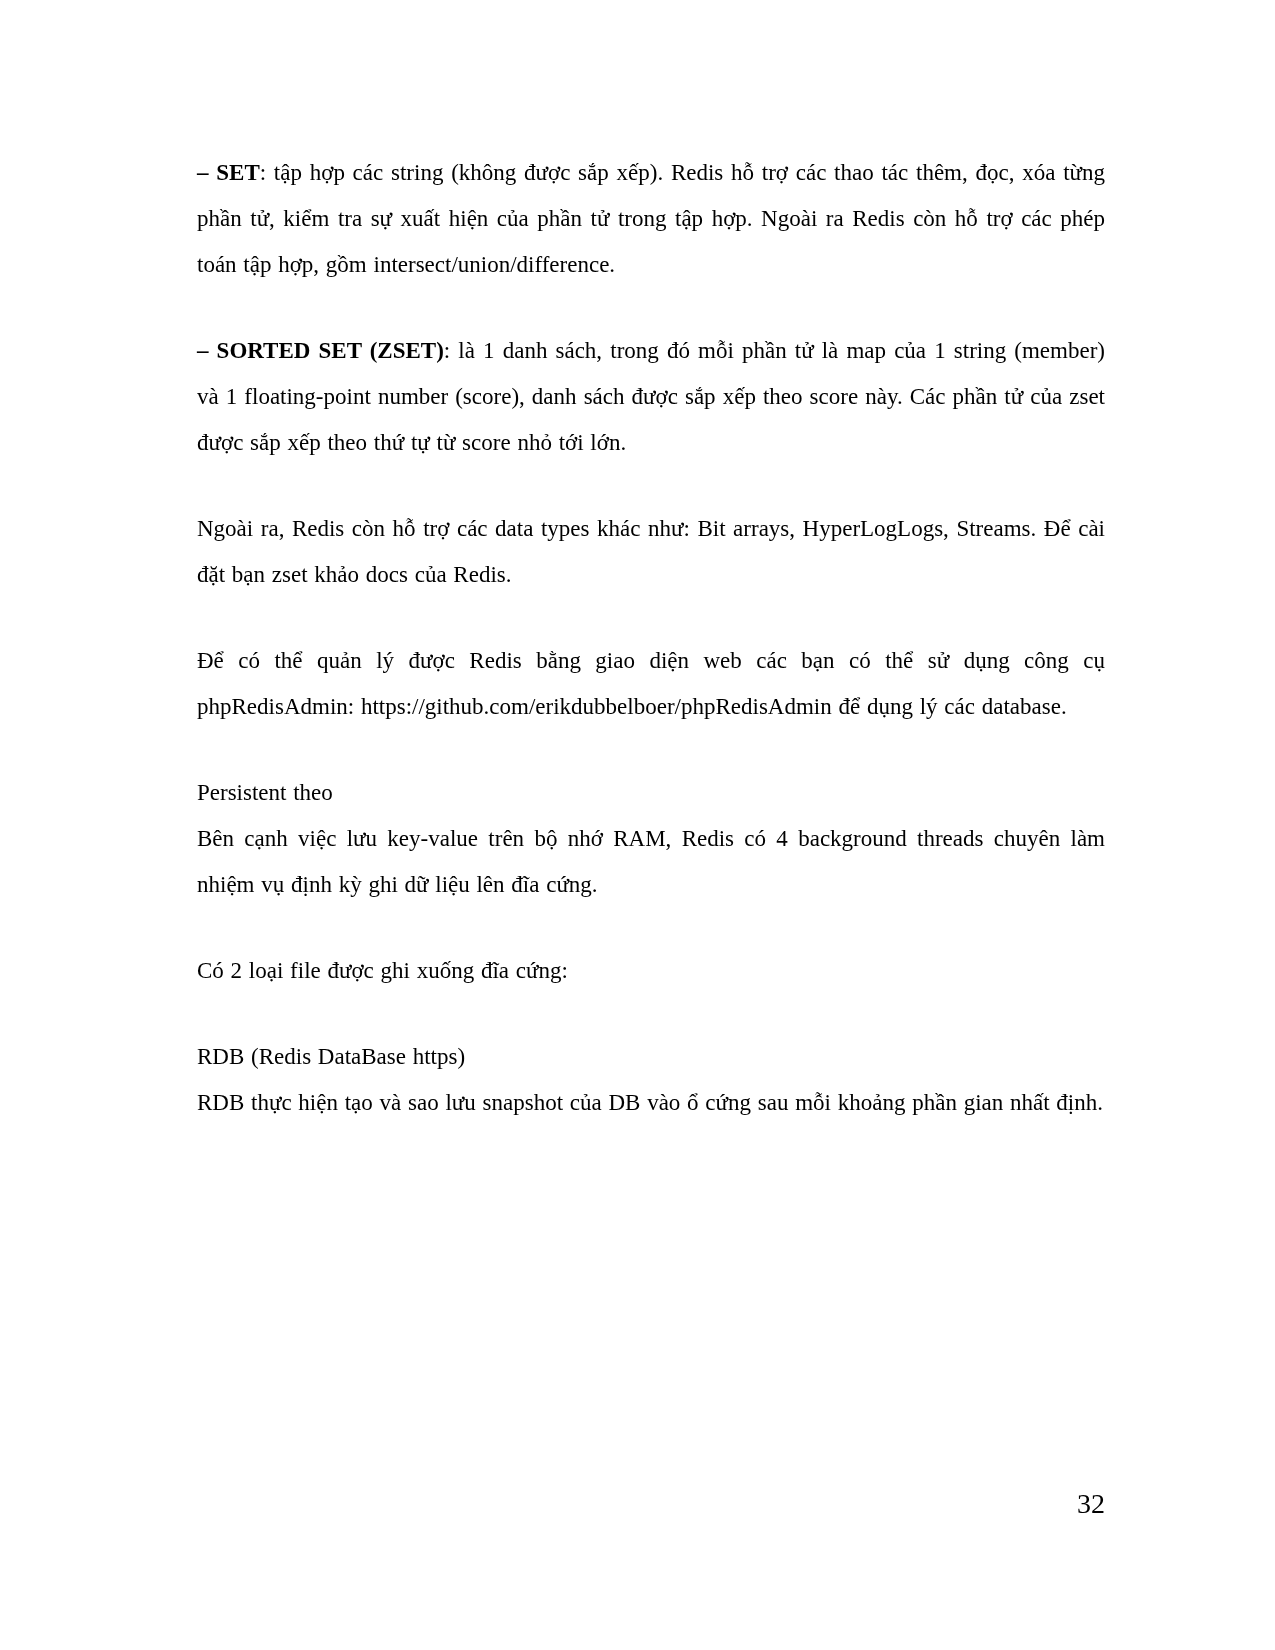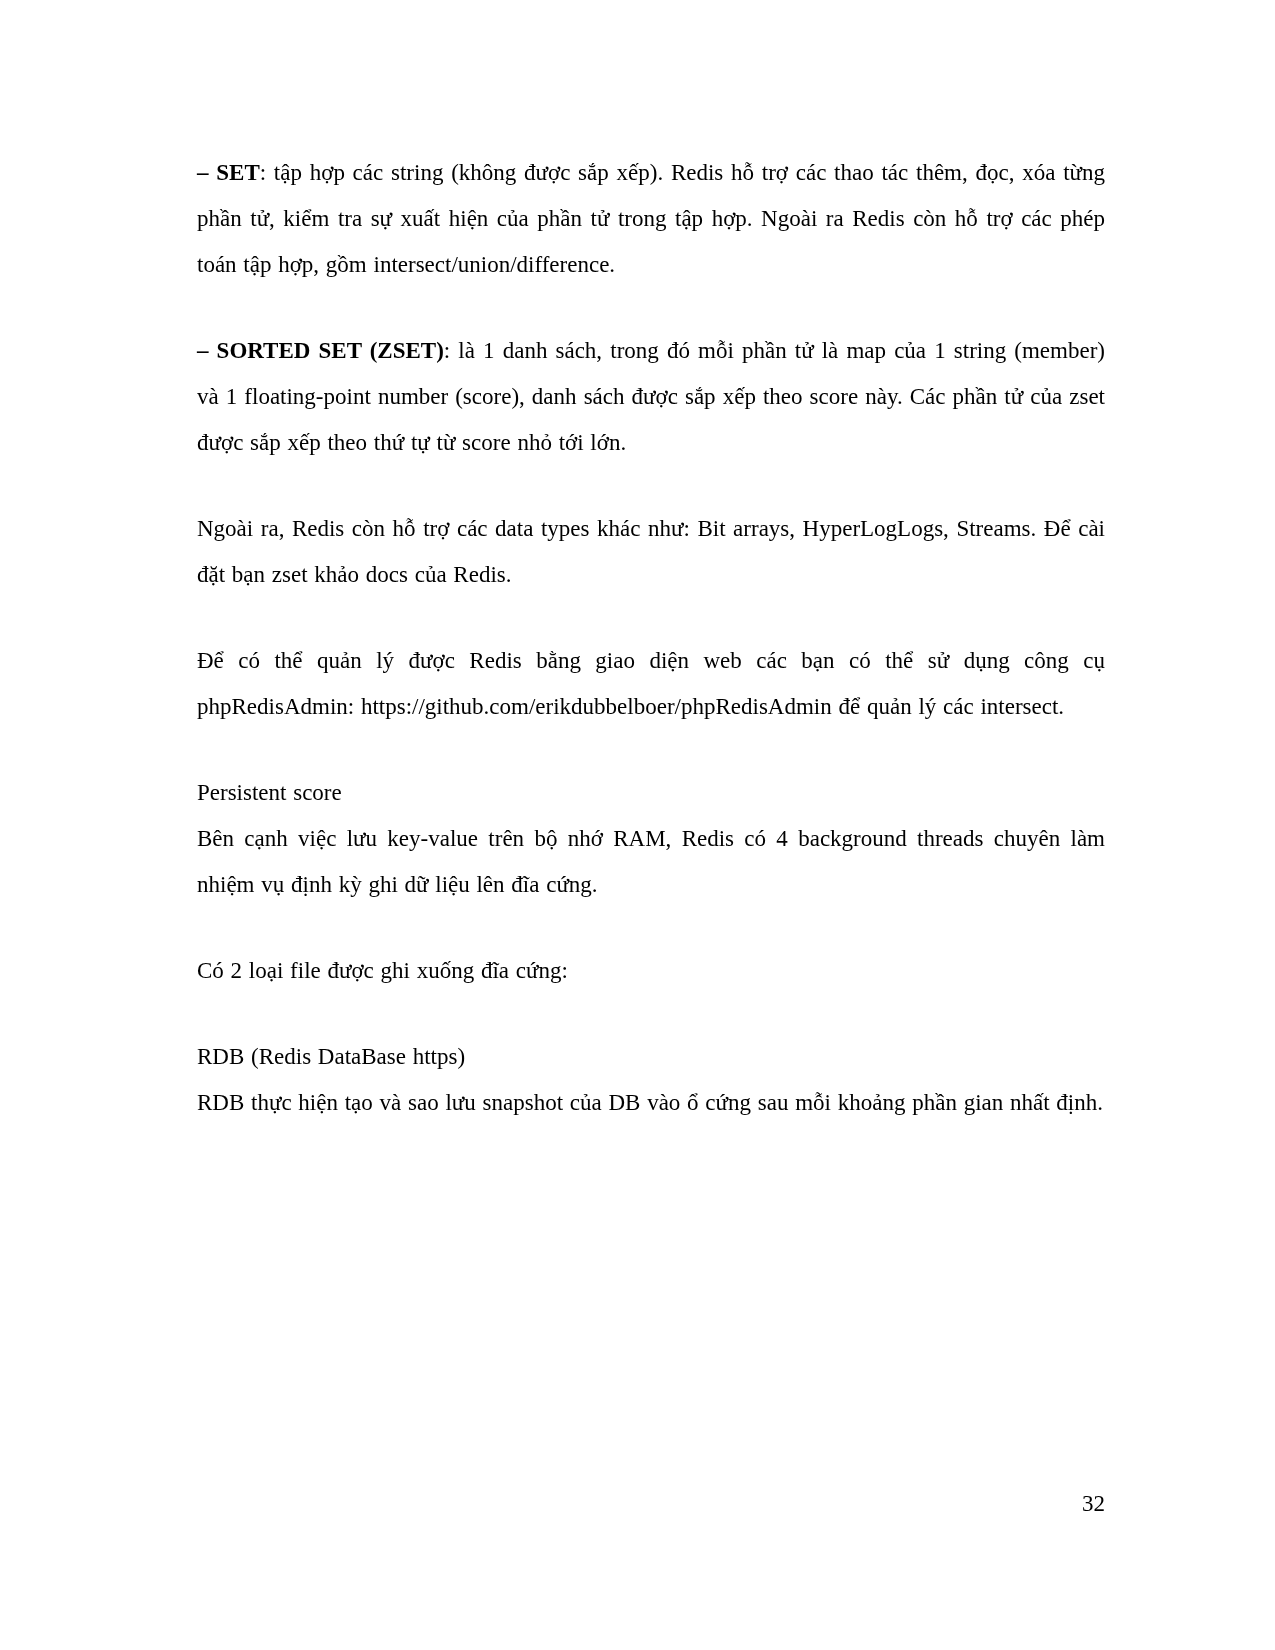--- a/index.html
+++ b/index.html
@@ -32,33 +32,33 @@
     text-align: justify;
     word-spacing: 1px;
   }
   .para.tight { margin-bottom: 0; }
   .bold { font-weight: bold; }
   .underline { }
   .page-number {
     position: absolute;
     top: 1490px;
     right: 170px;
-    font-size: 23px;
+    font-size: 28px;
     line-height: 28px;
   }
 </style>
 </head>
 <body>
 
 <div class="page">
   <div class="doc-body">
       <p class="para"><span class="bold">– SET</span><span>: tập hợp các string (không được sắp xếp). Redis hỗ trợ các thao tác thêm, đọc, xóa từng phần tử, kiểm tra sự xuất hiện của phần tử trong tập hợp. Ngoài ra Redis còn hỗ trợ các phép toán tập hợp, gồm intersect/union/difference.</span></p>
       <p class="para"><span class="bold">– SORTED SET (ZSET)</span><span>: là 1 danh sách, trong đó mỗi phần tử là map của 1 string (member) và 1 floating-point number (score), danh sách được sắp xếp theo score này. Các phần tử của zset được sắp xếp theo thứ tự từ score nhỏ tới lớn.</span></p>
       <p class="para"><span>Ngoài ra, Redis còn hỗ trợ các data types khác như: Bit arrays, HyperLogLogs, Streams. Để cài đặt bạn zset khảo docs của </span><span class="underline">Redis</span><span>.</span></p>
-      <p class="para"><span>Để có thể quản lý được Redis bằng giao diện web các bạn có thể sử dụng công cụ phpRedisAdmin: </span><span class="underline">https://github.com/erikdubbelboer/phpRedisAdmin</span><span> để quản lý các intersect.</span></p>
-      <p class="para tight"><span>Persistent score</span></p>
+      <p class="para"><span>Để có thể quản lý được Redis bằng giao diện web các bạn có thể sử dụng công cụ phpRedisAdmin: </span><span class="underline">https://github.com/erikdubbelboer/phpRedisAdmin</span><span> để dụng lý các database.</span></p>
+      <p class="para tight"><span>Persistent theo</span></p>
       <p class="para"><span>Bên cạnh việc lưu key-value trên bộ nhớ RAM, Redis có 4 background threads chuyên làm nhiệm vụ định kỳ ghi dữ liệu lên đĩa cứng.</span></p>
       <p class="para"><span>Có 2 loại file được ghi xuống đĩa cứng:</span></p>
       <p class="para tight"><span>RDB (Redis DataBase https)</span></p>
       <p class="para"><span>RDB thực hiện tạo và sao lưu snapshot của DB vào ổ cứng sau mỗi khoảng phần gian nhất định.</span></p>
     </div>
   <div class="page-number">32</div>
 </div>
 
 </body></html>

